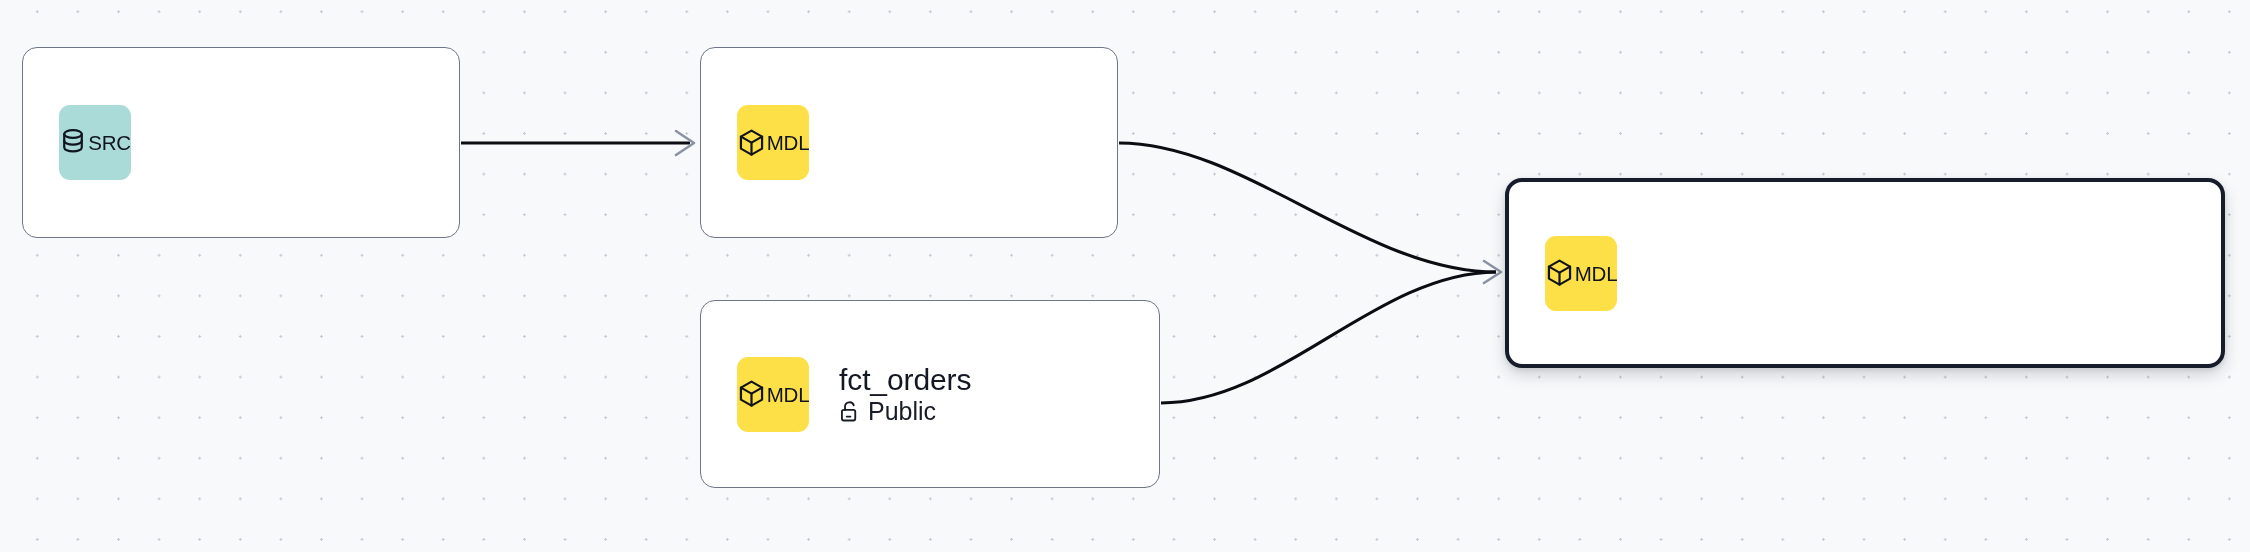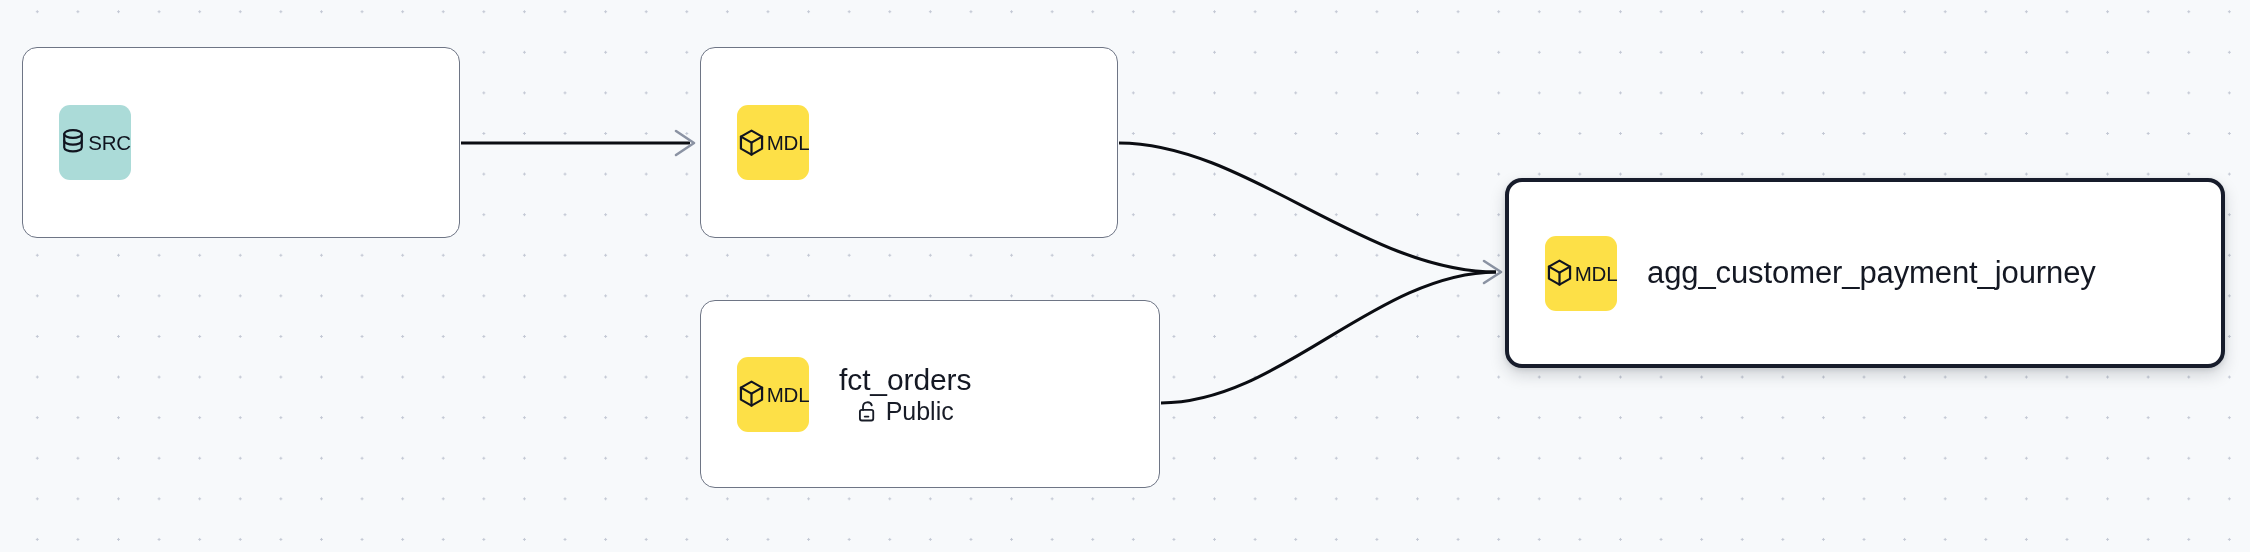--- a/index.html
+++ b/index.html
@@ -96,21 +96,20 @@
   }
   .node-sub {
     display: flex;
     align-items: center;
     gap: 8px;
     font-family: "Liberation Sans", sans-serif;
     font-size: 25px;
     color: #181c27;
     line-height: 1.15;
     white-space: nowrap;
-    justify-content: center;
   }
   .node-sub .lock-glyph { display: block; line-height: 0; }
 
   
   #node-stripe-payment      { left: 22px;   top: 47px;  width: 438px; height: 191px; }
   #node-stg-payments        { left: 700px;  top: 47px;  width: 418px; height: 191px; }
   #node-fct-orders          { left: 700px;  top: 300px; width: 460px; height: 188px; }
   #node-agg-customer        { left: 1505px; top: 178px; width: 720px; height: 190px; }
   #node-agg-customer .node-title { font-size: 31px; }
 </style>
@@ -193,18 +192,15 @@
     <div class="badge mdl">
       <span class="glyph">
         <svg width="29" height="30" viewBox="0 0 24 25" xmlns="http://www.w3.org/2000/svg" fill="none" stroke="#10141f" stroke-width="1.85" stroke-linecap="round" stroke-linejoin="round">
           <path d="M12 2.2 L20.8 7.2 V17.2 L12 22.2 L3.2 17.2 V7.2 Z"></path>
           <path d="M3.2 7.2 L12 12.2 L20.8 7.2"></path>
           <path d="M12 12.2 V22.2"></path>
         </svg>
       </span>
       <span class="kind">MDL</span>
     </div>
-    <div class="node-text">
-      <div class="node-title">agg_customer_payment_journey</div>
-    </div>
   </div>
 
 </div>
 
 </body></html>

